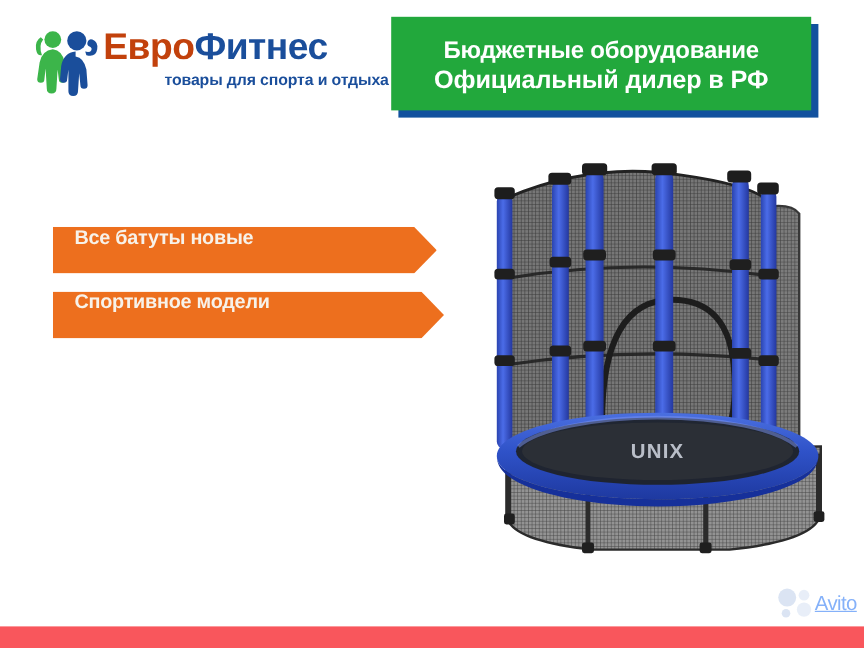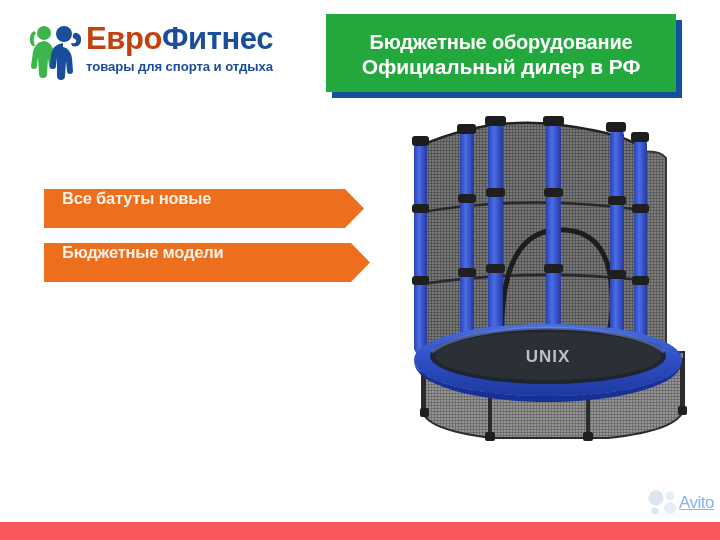--- a/index.html
+++ b/index.html
@@ -127,21 +127,21 @@
     font-size: 16.5px;
     font-weight: bold;
     letter-spacing: -0.2px;
     white-space: nowrap;
   }
 
   
   #product-photo {
     position: absolute;
     left: 398px;
-    top: 108px;
+    top: 128px;
     width: 310px;
     height: 350px;
   }
   #product-photo svg { display: block; }
 
   
   #footer-bar {
     position: absolute;
     left: 0;
     top: 483px;
@@ -206,39 +206,39 @@
         <g fill="#1A4E9B">
           <circle cx="40" cy="12" r="8"></circle>
           <path d="M39 21 q-10 1 -12 12 l-1 11 q0 3 3 3 q3 0 3 -3 l1 -8 l0 18 q0 4 4 4 q4 0 4 -4 l1 -15 l1 10 q0 3 3 3 q3 0 3 -3 l-1 -13 q-2 -10 -9 -11 z"></path>
           <path d="M48 24 q8 2 9 -5 q1 -6 -4 -8 q-3 -1 -4 2 q-1 3 2 4 q2 1 1 3 q-1 2 -5 1 z"></path>
         </g>
       </svg>
     </div>
 
     <div id="logo-wordmark">
       <div id="logo-name"><span class="logo-euro" style="color: #c2410c;">Евро</span><span class="logo-fitnes" style="color: rgb(26, 78, 155);">Фитнес</span></div>
-      <div id="logo-tagline" style="color: rgb(26, 78, 155);">товары для спорта и отдыха</div>
+      <div id="logo-tagline" style="color: rgb(26, 78, 155); text-align: right;">товары для спорта и отдыха</div>
     </div>
 
   </div>
 
   <div id="header-banner">
     <div id="header-banner-shadow" style="background: rgb(18, 81, 158);"></div>
     <div id="header-banner-face" style="background: rgb(34, 168, 60);">
       <div id="header-line-1">Бюджетные оборудование</div>
       <div id="header-line-2">Официальный дилер в РФ</div>
     </div>
   </div>
 
   <div id="features">
       <div class="feature-arrow" style="width: 320px; background: rgb(237, 111, 30);">
         <span class="feature-label" style="color: rgb(247, 242, 234);">Все батуты новые</span>
       </div>
       <div class="feature-arrow" style="width: 326px; background: rgb(237, 111, 30);">
-        <span class="feature-label" style="color: rgb(247, 242, 234);">Бюджетные модели</span>
+        <span class="feature-label" style="color: rgb(247, 242, 234);">Спортивное модели</span>
       </div>
     </div>
 
   <div id="product-photo">
     <svg width="310" height="350" viewBox="0 0 310 350" xmlns="http://www.w3.org/2000/svg">
       <defs>
         <pattern id="meshTop" width="3" height="3" patternUnits="userSpaceOnUse">
           <rect width="3" height="3" fill="#6e6e6e"></rect>
           <path d="M0 0 H3 M0 0 V3" stroke="#2b2b2b" stroke-width="0.9"></path>
         </pattern>

